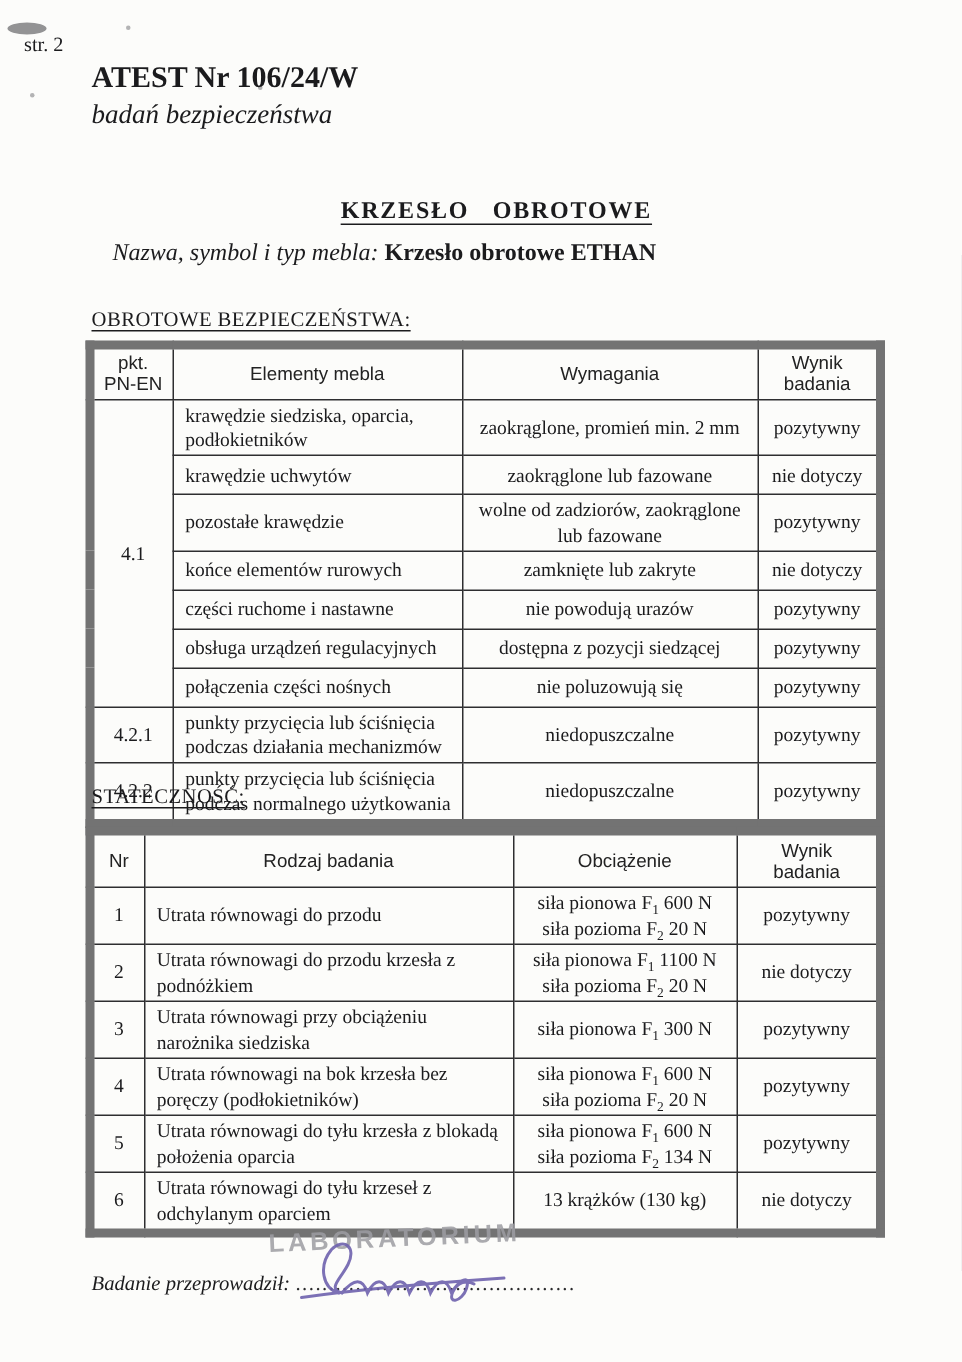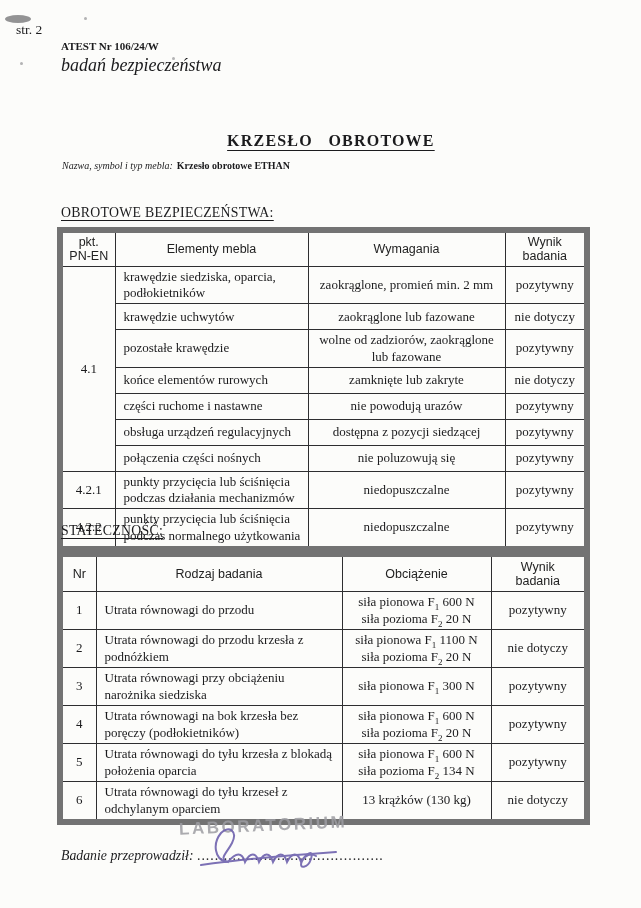--- a/index.html
+++ b/index.html
@@ -11,36 +11,36 @@
     font-family:"Liberation Serif", serif;
     color:#1b1b1d;
     overflow:hidden;
   }
   
   .smudge{position:absolute;background:#3c3c40;border-radius:50%;opacity:.55;}
   .speck{position:absolute;background:#6a6a6e;border-radius:50%;opacity:.5;}
 
   .page-number{position:absolute;top:22px;left:16px;width:100%;text-align:left;font-size:13.5px;}
   .atest-block{position:absolute;left:61px;top:40px;line-height:1.25;}
-  .atest-title{font-weight:bold;font-size:11px;}
+  .atest-title{font-weight:bold;font-size:20px;}
   .atest-subtitle{font-style:italic;font-size:18px;}
 
   .doc-title{
     position:absolute;top:114px;left:0;width:100%;
     text-align:center;font-size:16px;letter-spacing:1.2px;
     white-space:pre;
     font-weight:bold;
   }
   .doc-title span{
     text-decoration:underline;
     text-underline-offset:4px;
     text-decoration-thickness:1.2px;
   }
 
-  .furniture-line{position:absolute;left:62px;top:160px;font-size:10px;}
+  .furniture-line{position:absolute;left:75px;top:160px;font-size:16px;}
   .furniture-label{font-style:italic;}
   .furniture-name{font-weight:bold;margin-left:4px;}
 
   .section-heading{
     position:absolute;left:61px;font-size:13.8px;
     text-decoration:underline;text-underline-offset:3px;
     text-decoration-thickness:1.2px;
     letter-spacing:.3px;
   }
   #safety-heading{top:205px;}

